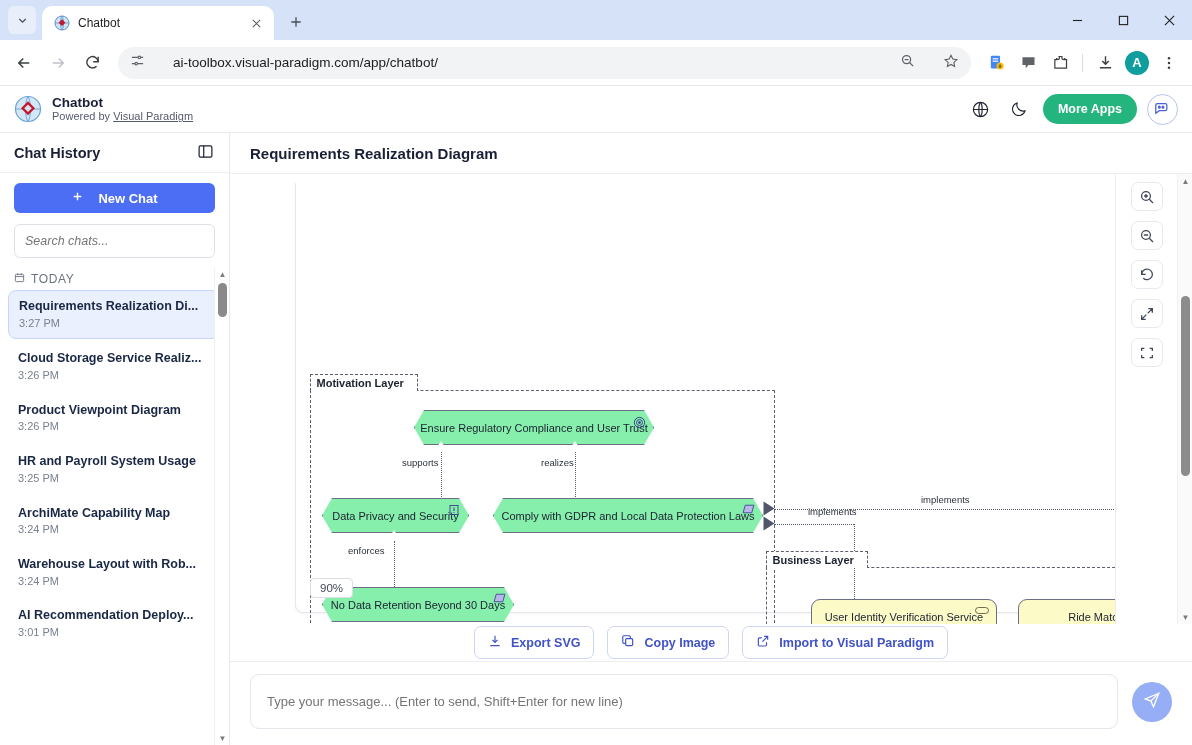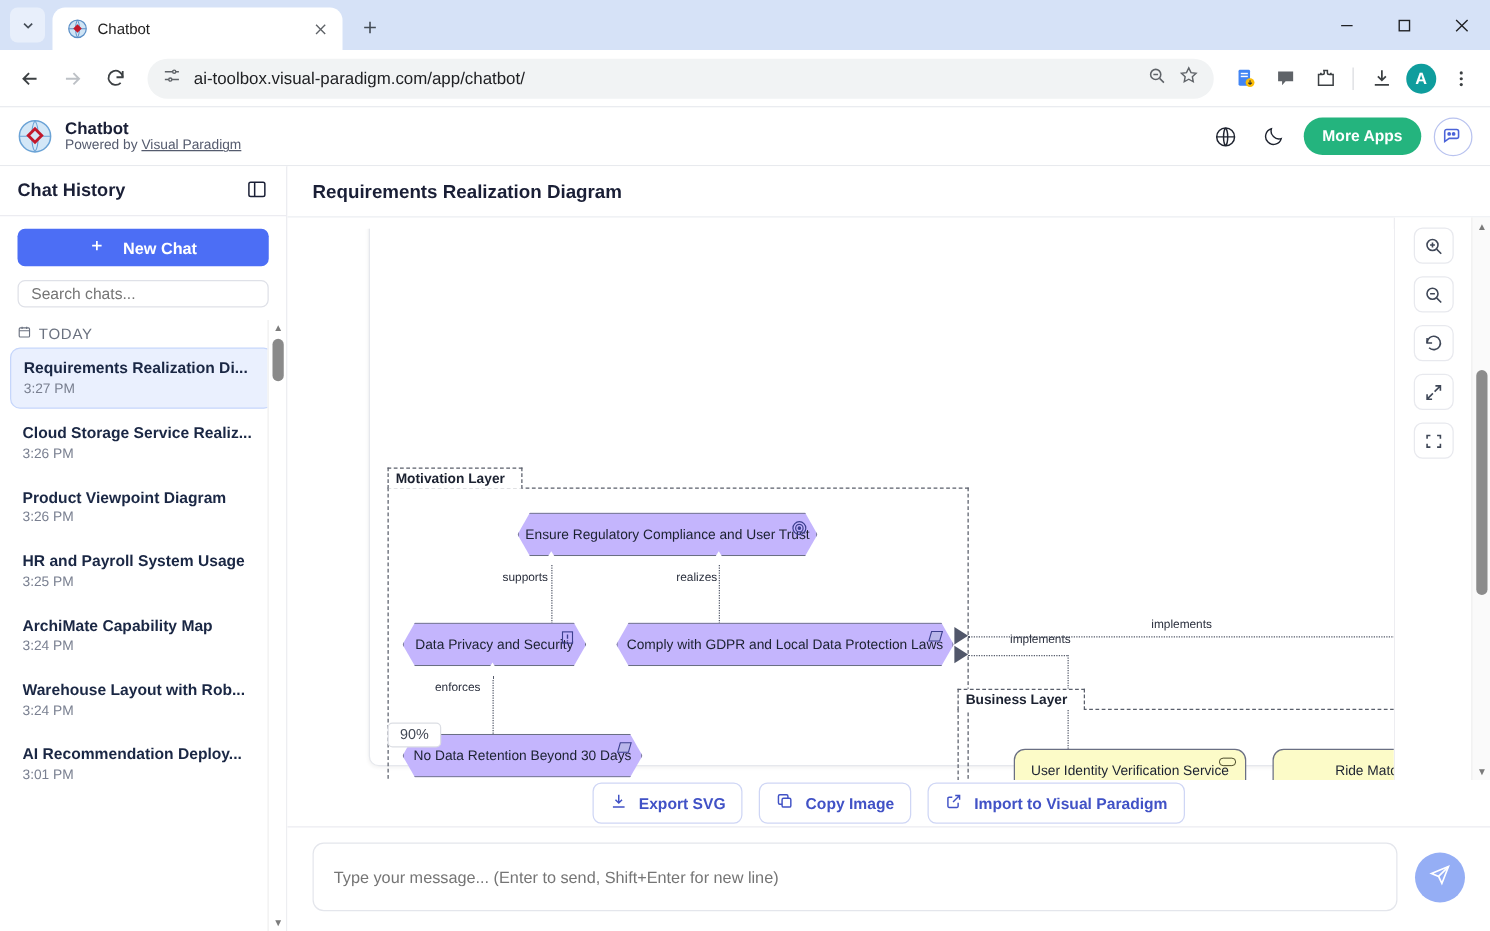--- a/index.html
+++ b/index.html
@@ -57,21 +57,21 @@
     border-bottom: 1px solid #e4e6eb;
   }
   .nav-btn {
     width: 32px; height: 32px; border-radius: 50%;
     display: flex; align-items: center; justify-content: center;
     color: #3c4043; flex: 0 0 32px;
   }
   .nav-btn.disabled { color: #bdc1c6; }
   .omnibox {
     flex: 1; height: 32px; background: #f1f3f4; border-radius: 16px;
-    display: flex; align-items: center; gap: 10px;
+    display: flex; align-items: center; gap: 28px;
     padding: 0 12px; margin: 0 8px;
   }
   .omnibox-url {
     flex: 1; font-size: 13.5px; color: #202124;
     white-space: nowrap; overflow: hidden;
   }
   .tb-icon {
     width: 30px; height: 30px; border-radius: 50%;
     display: flex; align-items: center; justify-content: center;
     color: #3c4043; flex: 0 0 30px;
@@ -122,24 +122,24 @@
   }
   .sidebar-head-title { font-size: 14.5px; font-weight: bold; color: #1a1f36; flex: 1; }
   .panel-toggle { width: 20px; height: 20px; color: #1a1f36; }
   .sidebar-actions { padding: 10px 14px 0 14px; }
   .new-chat-btn {
     width: 100%; height: 30px; background: #4c6ef5; color: #fff;
     border: none; border-radius: 6px; font-size: 13px; font-weight: bold;
     display: flex; align-items: center; justify-content: center; gap: 14px;
   }
   .search-box {
-    width: 100%; height: 22px; margin-top: 11px;
+    width: 100%; height: 34px; margin-top: 11px;
     border: 1px solid #dfe1e8; border-radius: 6px;
     padding: 0 10px; font-size: 12.5px; color: #7c818f;
-    font-family: "Liberation Sans", sans-serif; background: #fff;
+    font-family: "Liberation Sans", sans-serif; background: #fff; font-style: italic;
   }
   .chat-scroll {
     flex: 1; overflow: hidden; position: relative;
     margin-top: 10px; padding-left: 8px;
   }
   .section-label {
     display: flex; align-items: center; gap: 6px;
     font-size: 12px; letter-spacing: .6px; color: #6b7280;
     padding: 4px 0 4px 6px;
   }
@@ -199,21 +199,21 @@
     padding: 0 13px 0 6px; font-size: 11px; font-weight: bold; color: #1b2130;
     background: #fff; display: flex; align-items: center;
   }
   .node {
     position: absolute; border: 1px solid #6a6f83;
     display: flex; align-items: center; justify-content: center;
     font-size: 11px; color: #1b2130; text-align: center;
     padding: 0 8px; white-space: nowrap;
   }
   .node.motivation {
-    background: #c4b5fd;
+    background: #86efac;
     border-radius: 0;
     clip-path: polygon(10px 0, calc(100% - 10px) 0, 100% 50%, calc(100% - 10px) 100%, 10px 100%, 0 50%);
   }
   .node.business { background: #fcfbc8; border-radius: 9px; }
   .node-icon {
     position: absolute; right: 7px; top: 5px;
     width: 14px; height: 11px;
   }
   .edge-label {
     position: absolute; font-size: 9.5px; color: #2a2f3d;

